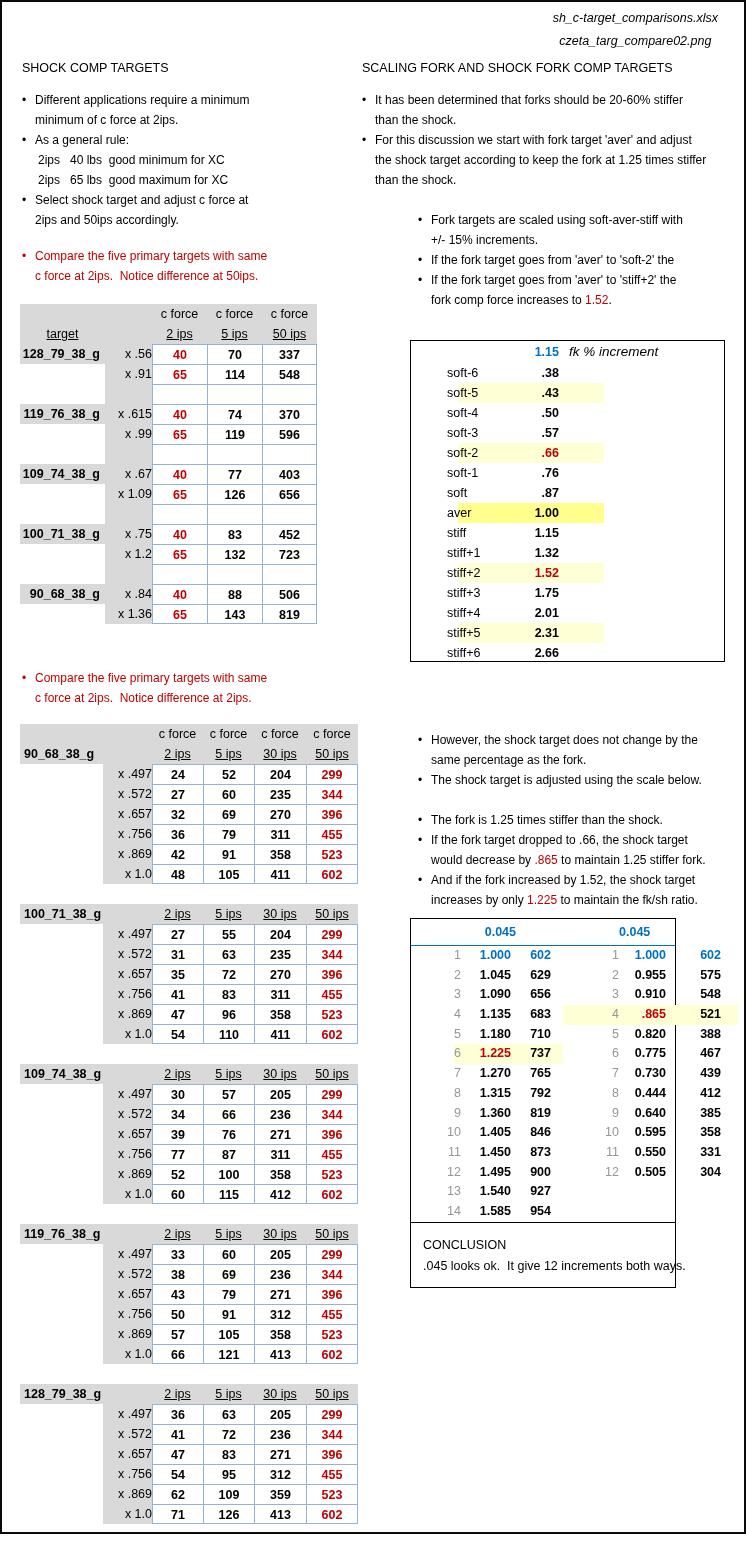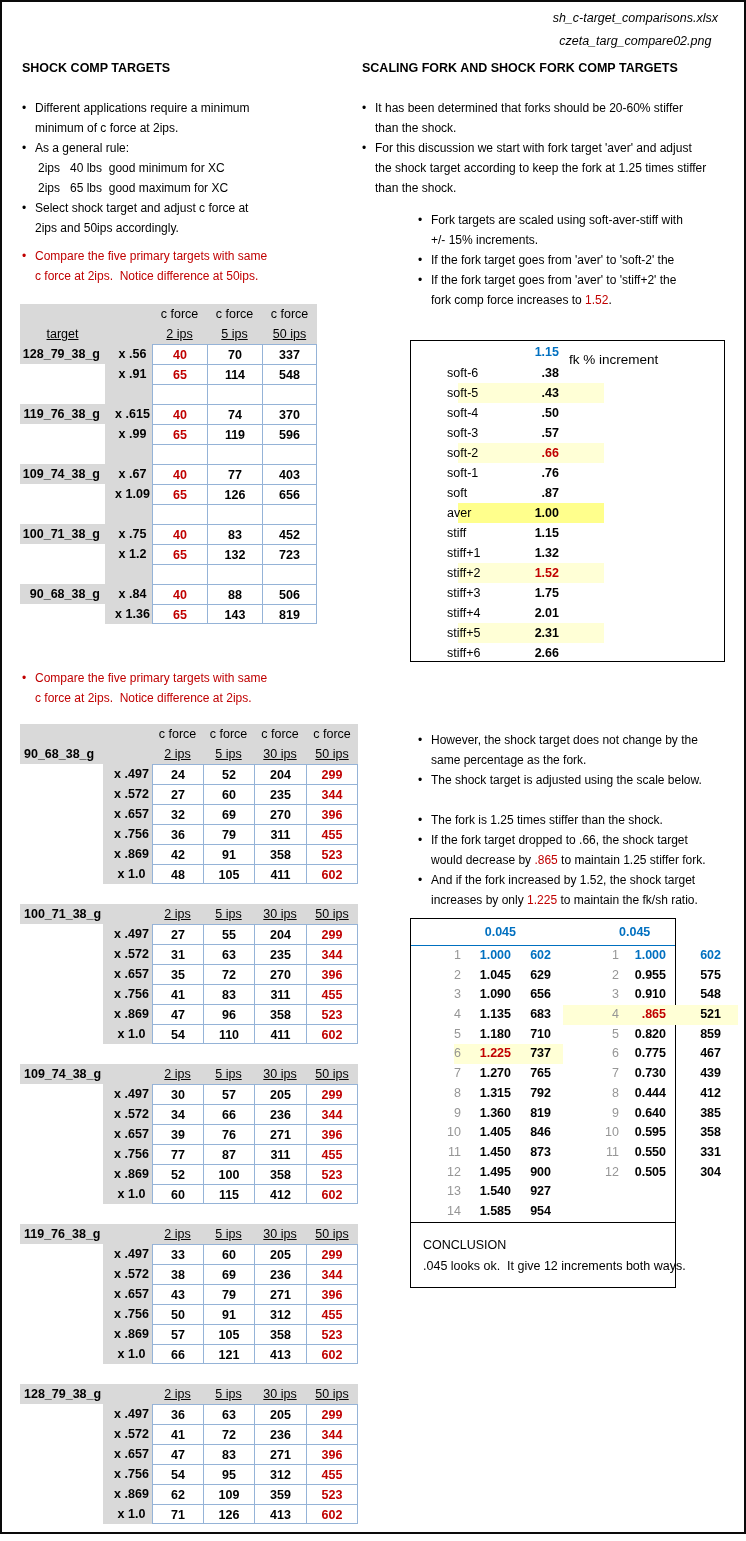--- a/index.html
+++ b/index.html
@@ -4,21 +4,21 @@
 <style>
   html,body{margin:0;padding:0;background:#fff;}
   .canvas{position:relative;width:746px;height:1541px;background:#fff;overflow:hidden;
           font-family:"Liberation Sans",sans-serif;font-size:12.5px;color:#000;}
   .page-border{position:absolute;left:0;top:0;width:746px;height:1534px;border:2px solid #0a0a0a;
                box-sizing:border-box;pointer-events:none;z-index:50;}
   .filenames{position:absolute;top:7px;right:28px;text-align:center;font-style:italic;font-size:12.5px;}
   .filenames .ln{height:23px;line-height:23px;}
   .ln{height:20px;line-height:20px;white-space:pre;}
   .block{position:absolute;}
-  .sec-title{height:20px;line-height:20px;margin-bottom:20px;white-space:pre;font-weight:bold;}
+  .sec-title{height:20px;line-height:20px;margin-bottom:12px;white-space:pre;}
   .bullets{font-size:12px;}
   .bullet{position:relative;padding-left:13px;}
   .bullet .dot{position:absolute;left:0;top:0;line-height:20px;}
   .bullet.nomark{padding-left:16px;}
   .bullet.redtxt{color:#c00000;}
   .red{color:#c00000;}
   .blue{color:#0070c0;}
   .num{color:#969696;}
   .val{font-weight:700;}
   .uline{text-decoration:underline;}
@@ -26,29 +26,29 @@
   .springline .s1{display:inline-block;width:88px;}
   
   .xl{display:grid;grid-auto-rows:20px;}
   .t1{grid-template-columns:85px 47px 55px 55px 55px;}
   .t2{grid-template-columns:83px 49px 51px 51px 52px 52px;margin-bottom:20px;}
   .xl .c{line-height:20px;text-align:center;white-space:pre;overflow:visible;}
   .xl .gray{background:#d9d9d9;}
   .xl .dcell{background:#fff;border-left:1px solid #95b3d7;border-top:1px solid #95b3d7;}
   .xl .rc{border-right:1px solid #95b3d7;}
   .xl .br{border-bottom:1px solid #95b3d7;}
-  .xl .mult{text-align:center;padding-left:8px;font-weight:700;}
+  .xl .mult{text-align:right;padding-left:8px;font-weight:400;}
   .xl .tname{text-align:right;padding-right:5px;font-weight:700;}
   .xl .t2name{text-align:left;padding-left:4px;font-weight:700;white-space:nowrap;}
   
   .fork-box{position:absolute;left:410px;top:340px;width:315px;height:322px;border:1.5px solid #000;
             box-sizing:border-box;background:#fff;}
   .fork-head{height:22px;line-height:22px;position:relative;}
   .fork-head .fh-val{position:absolute;left:50px;width:98px;text-align:right;color:#0070c0;font-weight:700;}
-  .fork-head .fh-lab{position:absolute;left:158px;font-size:13.5px;margin-top:8px;}
+  .fork-head .fh-lab{position:absolute;left:158px;font-style:italic;font-size:13.5px;}
   .fork-row{position:relative;height:20px;line-height:20px;}
   .fork-row .hl{position:absolute;left:47px;top:0;width:146px;height:100%;z-index:0;}
   .hl-pale{background:#ffffd6;}
   .hl-strong{background:#ffff8c;}
   .fork-row .flab{position:absolute;left:36px;z-index:1;}
   .fork-row .fval{position:absolute;left:100px;width:48px;text-align:right;font-weight:700;z-index:1;}
   
   .dual-box{position:absolute;left:410px;top:918px;width:266px;border:1.5px solid #000;
             box-sizing:border-box;background:#fff;}
   .dual-head{position:relative;height:26px;line-height:26px;border-bottom:1.5px solid #0070c0;}
@@ -616,21 +616,21 @@
             <span class="val">521</span>
           </div>
         </div>
         <div class="drow">
           <div class="dgrid">
             <span class="num">5</span>
             <span class="val">1.180</span>
             <span class="val">710</span>
             <span class="num">5</span>
             <span class="val">0.820</span>
-            <span class="val">859</span>
+            <span class="val">388</span>
           </div>
         </div>
         <div class="drow">
           <div class="hl-l hl-pale"></div>
           <div class="dgrid">
             <span class="num">6</span>
             <span class="val red">1.225</span>
             <span class="val">737</span>
             <span class="num">6</span>
             <span class="val">0.775</span>

